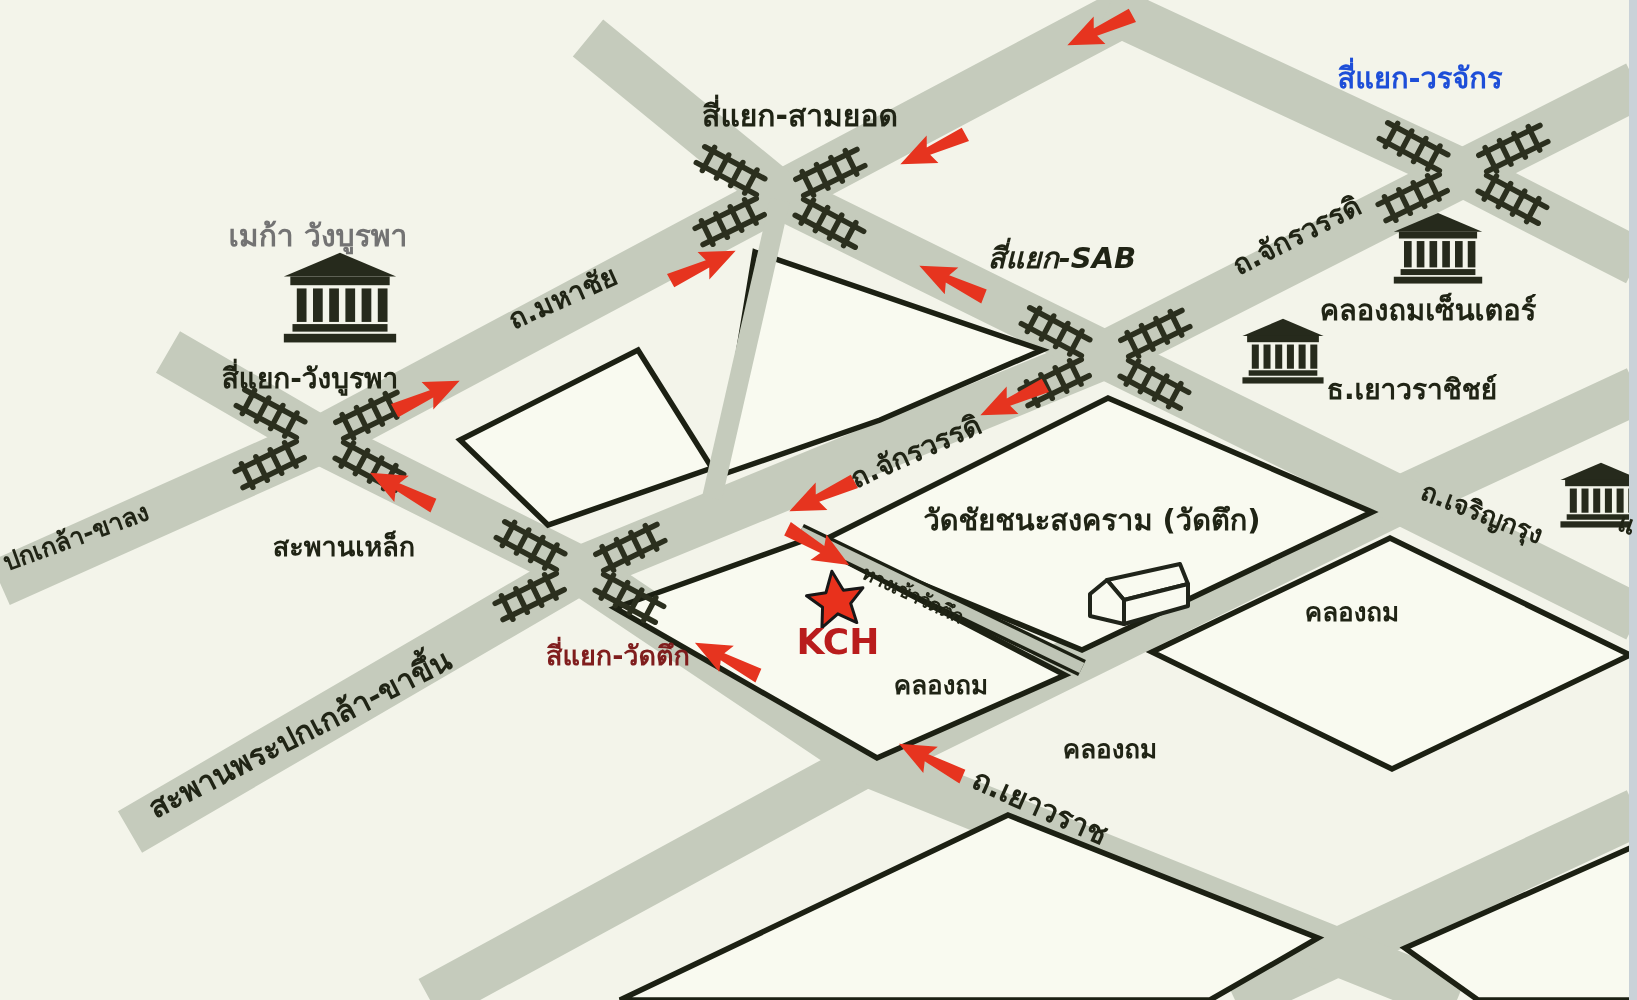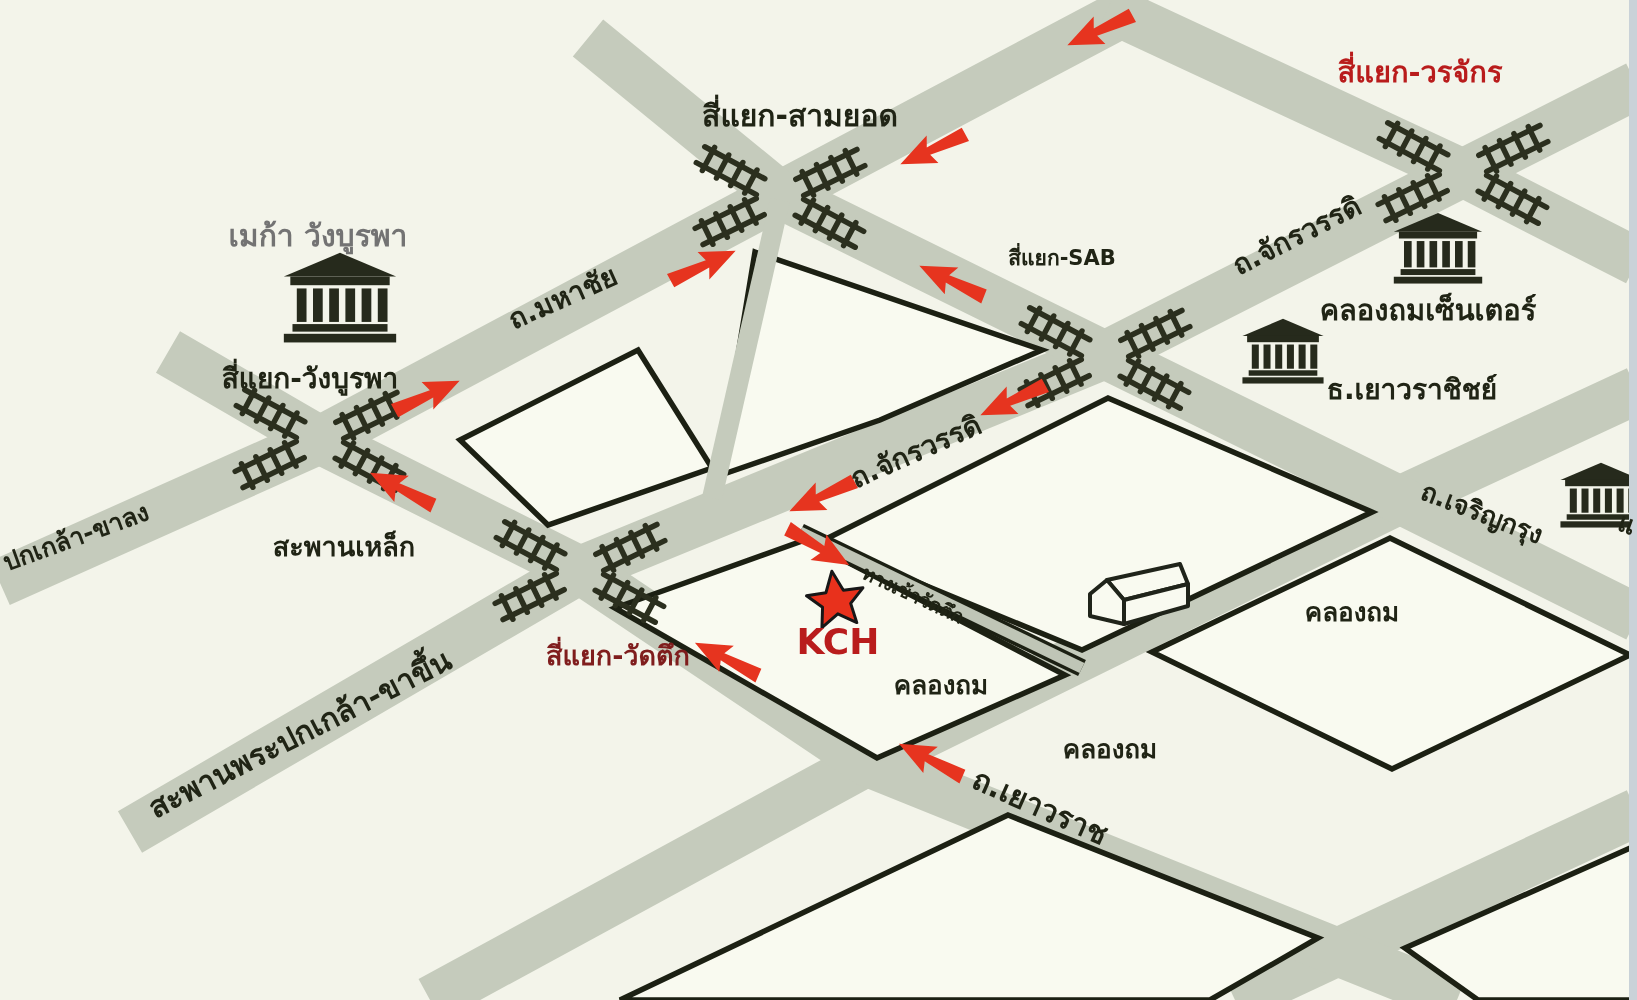--- a/index.html
+++ b/index.html
@@ -122,30 +122,31 @@
       </g>
   <g id="star-layer">
         <use href="#star-shape" transform="translate(836,601) rotate(-8)"></use>
       </g>
 
   <rect x="1629" y="0" width="8" height="1000" fill="#c9d2d8"></rect>
 </svg>
 
 <div id="labels-layer">
       <div class="map-label" style="left: 800px; top: 116px; font-size: 30px; color: rgb(32, 36, 21); transform: translate(-50%, -50%) rotate(0deg);">สี่แยก-สามยอด</div>
-      <div class="map-label" style="left: 1420px; top: 72px; font-size: 29px; color: #b91c1c; transform: translate(-50%, -50%) rotate(0deg);">สี่แยก-วรจักร</div>
+      <div class="map-label" style="left: 1420px; top: 78px; font-size: 29px; color: #1d4ed8; transform: translate(-50%, -50%) rotate(0deg);">สี่แยก-วรจักร</div>
       <div class="map-label" style="left: 318px; top: 236px; font-size: 30px; color: #737373; transform: translate(-50%, -50%) rotate(0deg);">เมก้า วังบูรพา</div>
       <div class="map-label" style="left: 310px; top: 356px; font-size: 28px; color: rgb(32, 36, 21); transform: translate(-50%, -50%) rotate(0deg); margin-top: 23px;">สี่แยก-วังบูรพา</div>
       <div class="map-label" style="left: 563px; top: 298px; font-size: 28px; color: rgb(32, 36, 21); transform: translate(-50%, -50%) rotate(-24deg);">ถ.มหาชัย</div>
-      <div class="map-label" style="left: 1062px; top: 258px; font-size: 21px; color: rgb(32, 36, 21); transform: translate(-50%, -50%) rotate(0deg);">สี่แยก-SAB</div>
+      <div class="map-label" style="left: 1062px; top: 258px; font-size: 29px; color: rgb(32, 36, 21); transform: translate(-50%, -50%) rotate(0deg); font-style: italic;">สี่แยก-SAB</div>
       <div class="map-label" style="left: 1297px; top: 236px; font-size: 28px; color: rgb(32, 36, 21); transform: translate(-50%, -50%) rotate(-27deg);">ถ.จักรวรรดิ</div>
       <div class="map-label" style="left: 1428px; top: 310px; font-size: 29px; color: rgb(32, 36, 21); transform: translate(-50%, -50%) rotate(0deg);">คลองถมเซ็นเตอร์</div>
       <div class="map-label" style="left: 1412px; top: 390px; font-size: 28px; color: rgb(32, 36, 21); transform: translate(-50%, -50%) rotate(0deg);">ธ.เยาวราชิชย์</div>
       <div class="map-label" style="left: 344px; top: 546px; font-size: 27px; color: rgb(32, 36, 21); transform: translate(-50%, -50%) rotate(0deg);">สะพานเหล็ก</div>
       <div class="map-label" style="left: 916px; top: 452px; font-size: 28px; color: rgb(32, 36, 21); transform: translate(-50%, -50%) rotate(-24deg);">ถ.จักรวรรดิ</div>
+      <div class="map-label" style="left: 1092px; top: 520px; font-size: 29px; color: rgb(32, 36, 21); transform: translate(-50%, -50%) rotate(0deg);">วัดชัยชนะสงคราม (วัดตึก)</div>
       <div class="map-label" style="left: 1352px; top: 612px; font-size: 26px; color: rgb(32, 36, 21); transform: translate(-50%, -50%) rotate(0deg);">คลองถม</div>
       <div class="map-label" style="left: 913px; top: 595px; font-size: 19px; color: rgb(32, 36, 21); transform: translate(-50%, -50%) rotate(25deg);">ทางเข้าวัดตึก</div>
       <div class="map-label" style="left: 618px; top: 655px; font-size: 27px; color: #7f1d1d; transform: translate(-50%, -50%) rotate(0deg);">สี่แยก-วัดตึก</div>
       <div class="map-label" style="left: 941px; top: 685px; font-size: 26px; color: rgb(32, 36, 21); transform: translate(-50%, -50%) rotate(0deg);">คลองถม</div>
       <div class="map-label" style="left: 1110px; top: 749px; font-size: 26px; color: rgb(32, 36, 21); transform: translate(-50%, -50%) rotate(0deg);">คลองถม</div>
       <div class="map-label" style="left: 300px; top: 734px; font-size: 30px; color: rgb(32, 36, 21); transform: translate(-50%, -50%) rotate(-27deg);">สะพานพระปกเกล้า-ขาขึ้น</div>
       <div class="map-label" style="left: 76px; top: 537px; font-size: 25px; color: rgb(32, 36, 21); transform: translate(-50%, -50%) rotate(-20deg);">ปกเกล้า-ขาลง</div>
       <div class="map-label" style="left: 1040px; top: 807px; font-size: 30px; color: rgb(32, 36, 21); transform: translate(-50%, -50%) rotate(24deg);">ถ.เยาวราช</div>
       <div class="map-label" style="left: 1482px; top: 513px; font-size: 26px; color: rgb(32, 36, 21); transform: translate(-50%, -50%) rotate(21deg);">ถ.เจริญกรุง</div>
       <div class="map-label" style="left: 1627px; top: 524px; font-size: 26px; color: rgb(32, 36, 21); transform: translate(-50%, -50%) rotate(20deg);">แ</div>

